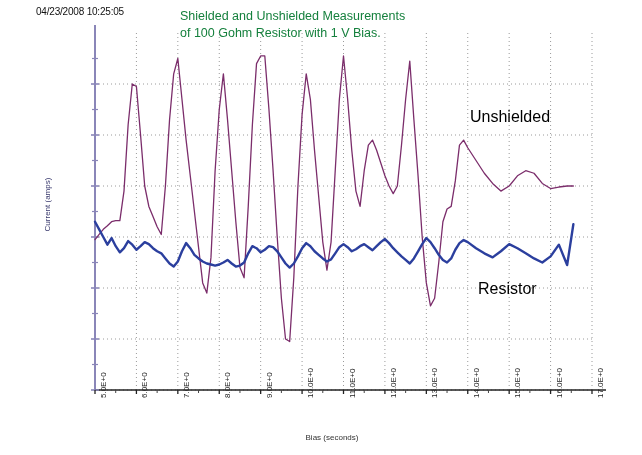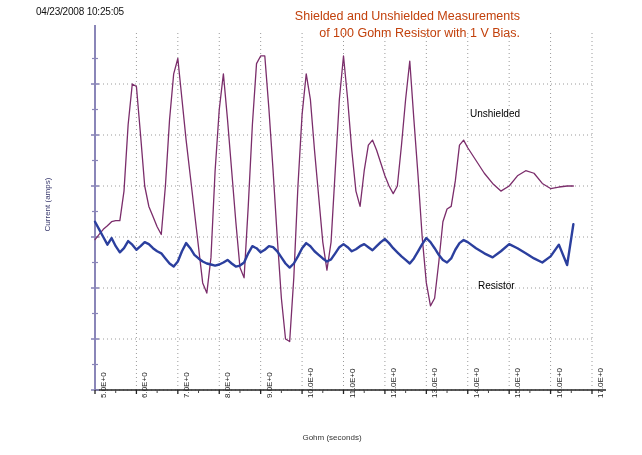--- a/index.html
+++ b/index.html
@@ -3,55 +3,55 @@
 <meta charset="utf-8">
 <style>
   html,body{margin:0;padding:0;}
   body{width:642px;height:455px;background:#ffffff;
        font-family:"Liberation Sans",sans-serif;overflow:hidden;position:relative;}
   #stage{position:absolute;left:0;top:0;width:642px;height:455px;}
 
   #timestamp{position:absolute;left:28px;top:6px;font-size:10px;color:#111;
              letter-spacing:-0.2px;white-space:nowrap;margin-left:8px;}
 
-  #title{position:absolute;left:180px;top:8px;width:340px;text-align:right;
-         font-size:12.5px;color:#c2410c;line-height:17px;font-weight:500;}
+  #title{position:absolute;left:180px;top:8px;width:340px;text-align:left;
+         font-size:12.5px;color:#15803d;line-height:17px;font-weight:500;}
   #title .tl{display:block;white-space:nowrap;}
 
   #ylabel{position:absolute;left:-13px;top:200px;width:120px;text-align:center;
           font-size:8px;color:#3a3a6e;transform:rotate(-90deg);white-space:nowrap;}
 
   #xlabel{position:absolute;left:262px;top:433px;width:140px;text-align:center;
           font-size:8px;color:#333;white-space:nowrap;}
   #yticks{position:absolute;left:0px;top:0;width:94px;height:455px;}
 
   #xticks{position:absolute;left:0;top:0;width:642px;height:455px;}
   .xtick{position:absolute;font-size:8px;color:#222;white-space:nowrap;
          transform:rotate(-90deg);transform-origin:left top;}
 
-  .ann{position:absolute;font-size:10px;color:#000;white-space:nowrap;}
+  .ann{position:absolute;font-size:16px;color:#000;white-space:nowrap;}
   #ann-unshielded{left:470px;top:108px;}
   #ann-shielded{left:478px;top:280px;}
 
   svg{position:absolute;left:0;top:0;}
 </style>
 </head>
 <body>
 
 <div id="stage">
 
   <div id="timestamp">04/23/2008 10:25:05</div>
 
   <div id="title">
     <span class="tl">Shielded and Unshielded Measurements</span>
     <span class="tl">of 100 Gohm Resistor with 1 V Bias.</span>
   </div>
 
   <div id="ylabel">Current (amps)</div>
-  <div id="xlabel">Gohm (seconds)</div>
+  <div id="xlabel">Bias (seconds)</div>
 
   <div id="yticks"></div>
   <div id="xticks">
       <div class="xtick" style="left: 99px; top: 398px;">5.0E+0</div>
       <div class="xtick" style="left: 140.417px; top: 398px;">6.0E+0</div>
       <div class="xtick" style="left: 181.833px; top: 398px;">7.0E+0</div>
       <div class="xtick" style="left: 223.25px; top: 398px;">8.0E+0</div>
       <div class="xtick" style="left: 264.667px; top: 398px;">9.0E+0</div>
       <div class="xtick" style="left: 306.083px; top: 398px;">10.0E+0</div>
       <div class="xtick" style="left: 347.5px; top: 398px;">11.0E+0</div>

